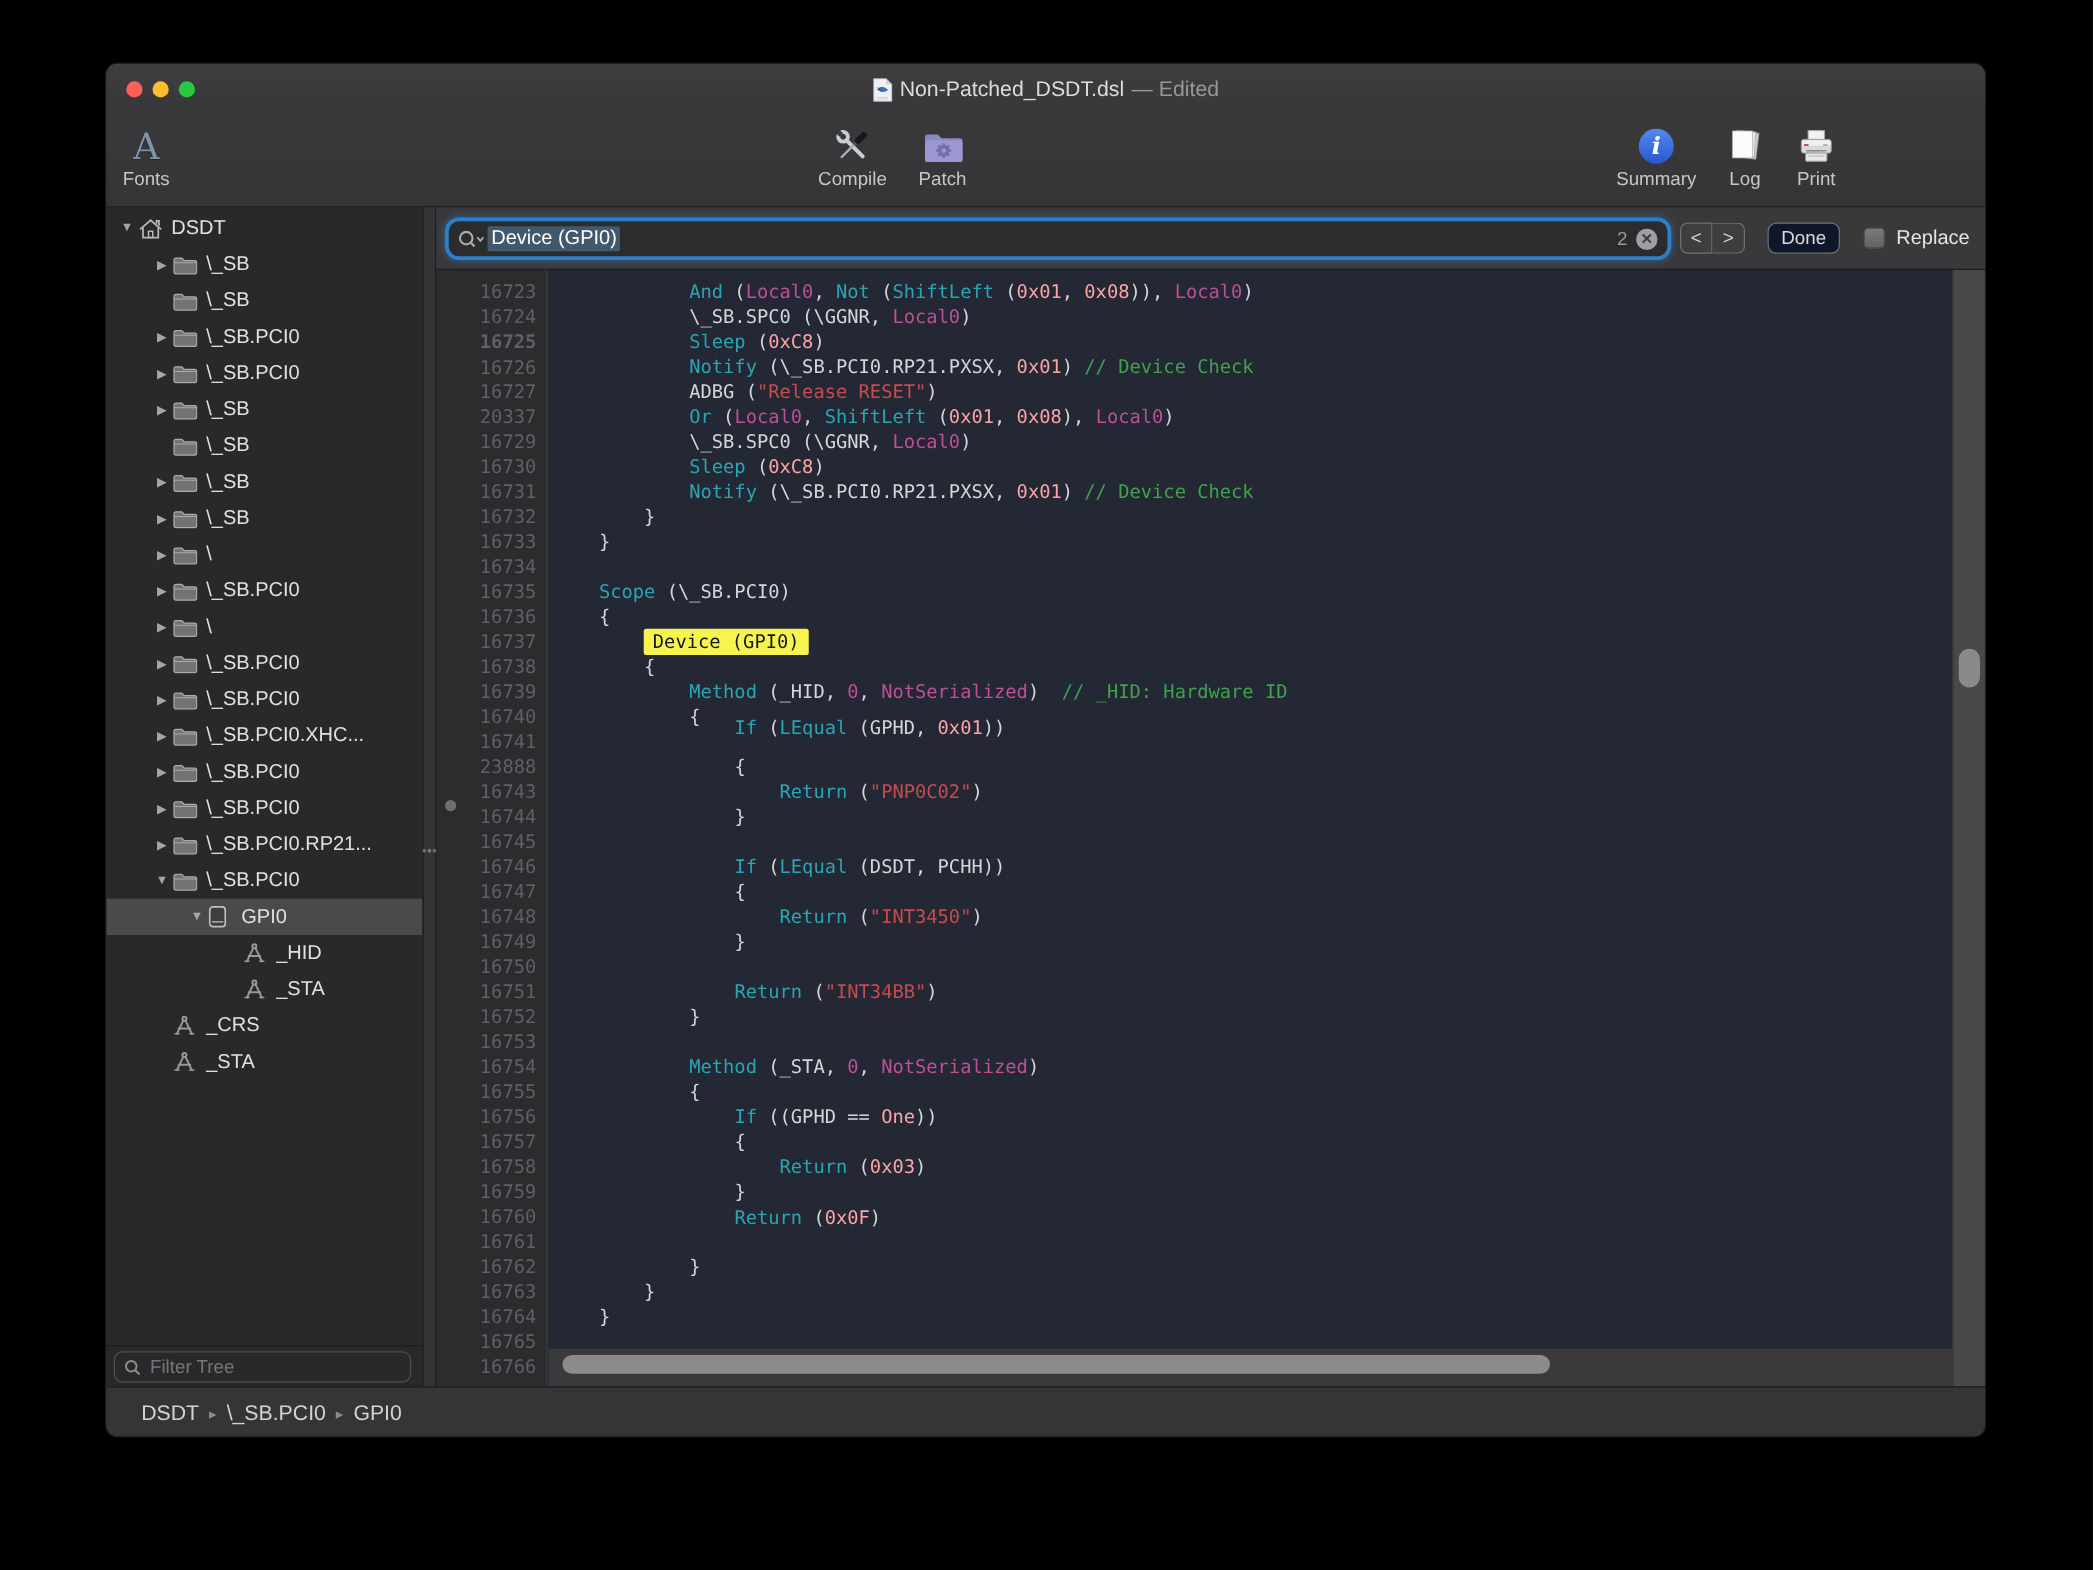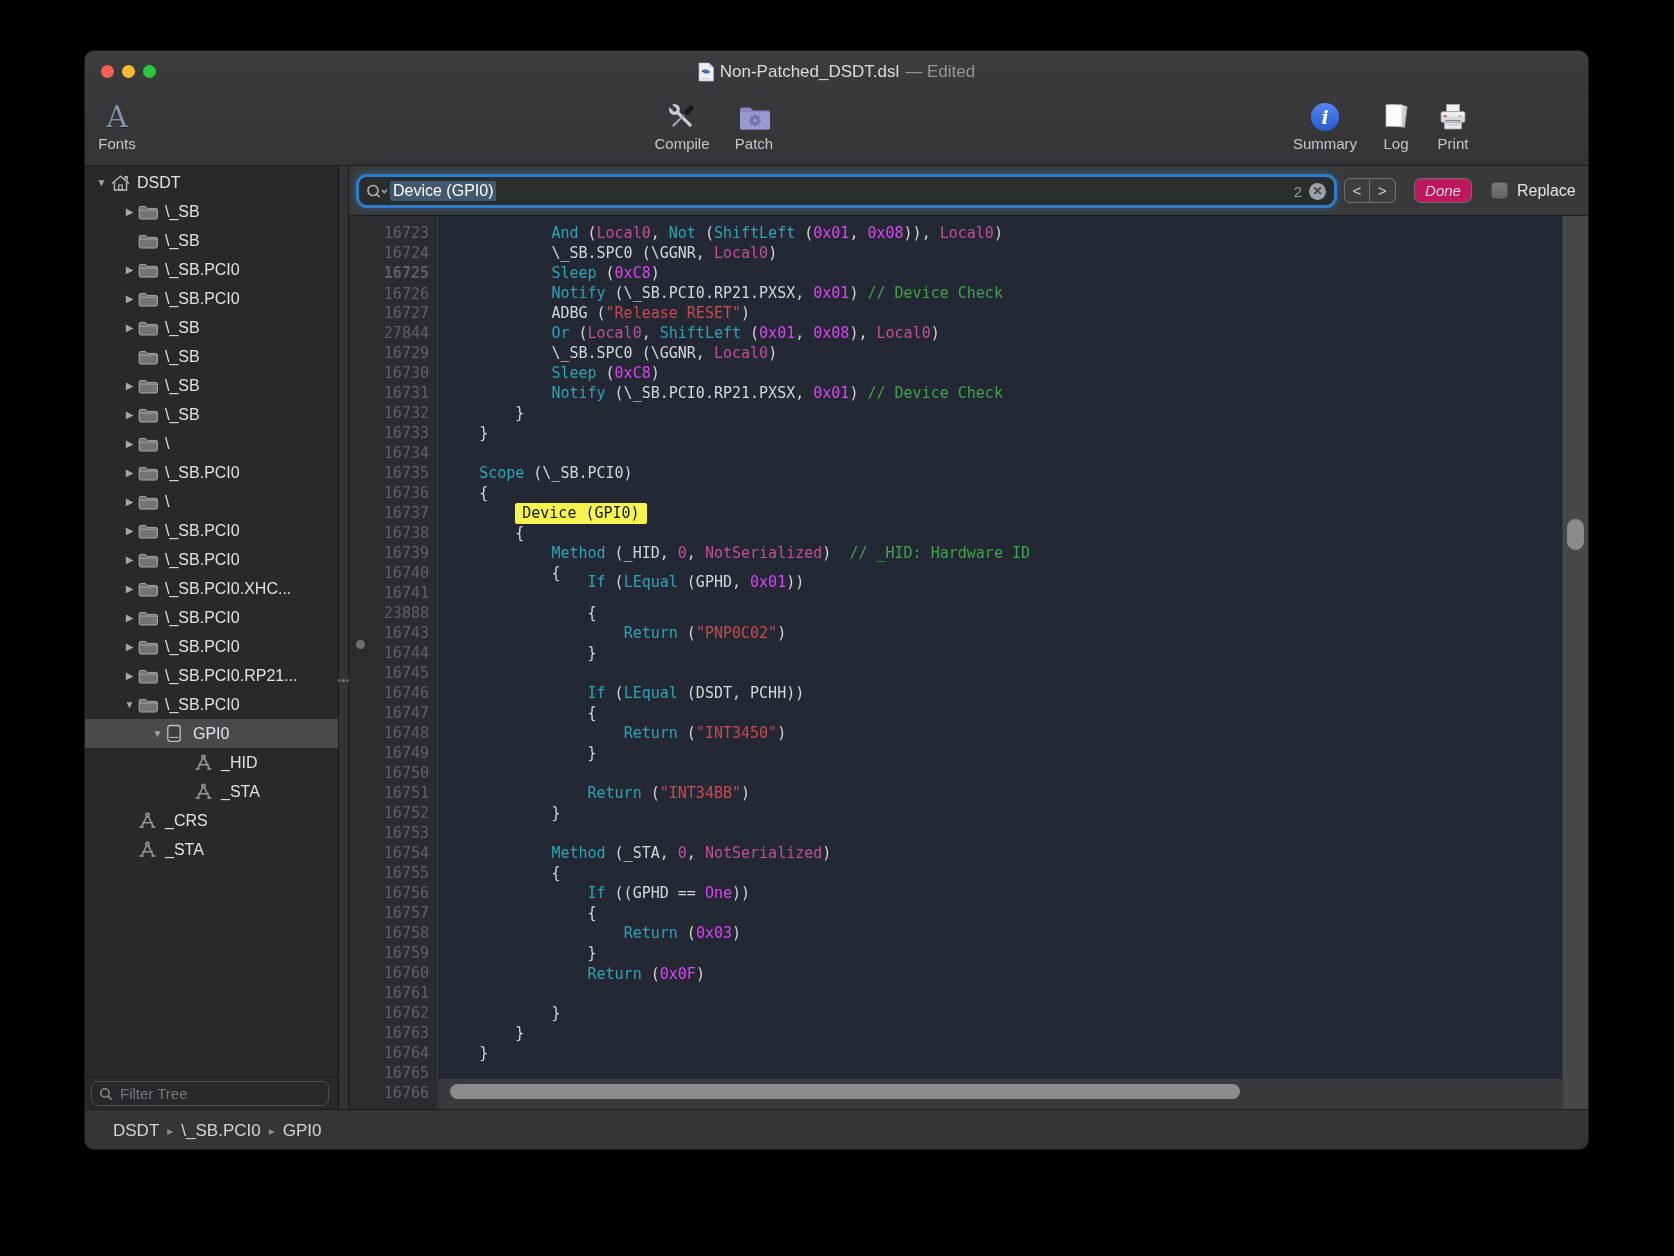--- a/index.html
+++ b/index.html
@@ -50,31 +50,31 @@
     box-shadow:0 0 0 3px #2d7ecb,0 0 6px 4px rgba(45,126,203,.45);display:flex;align-items:center;box-sizing:border-box;padding:0 8px 0 6px;}
   .search-sel{font-size:16px;color:#ffffff;background:#42586d;padding:1px 3px;border-radius:2px;white-space:pre;}
   .search-count{margin-left:auto;font-size:15px;color:#96989a;padding-right:7px;}
   .clear-btn{width:17px;height:17px;border-radius:50%;background:#9ea0a3;color:#3b3d3f;font-size:12px;font-weight:bold;
     display:flex;align-items:center;justify-content:center;line-height:1;}
   .seg-group{position:absolute;left:995px;top:12px;display:flex;}
   .seg{width:26px;height:25px;border:1px solid #707073;color:#d5d5d7;font-size:15px;display:flex;align-items:center;justify-content:center;box-sizing:border-box;background:#3e3e40;}
   .seg.prev{border-radius:6px 0 0 6px;}
   .seg.next{border-radius:0 6px 6px 0;border-left:none;}
   .done-btn{position:absolute;left:1065px;top:12px;width:58px;height:25px;border:1px solid #707073;border-radius:7px;
-    color:#dcdcde;font-size:15px;display:flex;align-items:center;justify-content:center;box-sizing:border-box;background:#be185d;font-style:italic;}
+    color:#dcdcde;font-size:15px;display:flex;align-items:center;justify-content:center;box-sizing:border-box;background:#0f172a;}
   .replace-box{position:absolute;left:1142px;top:16px;width:17px;height:17px;border-radius:4px;background:linear-gradient(#7b7b7d,#626264);border:1px solid #525254;box-sizing:border-box;}
   .replace-label{position:absolute;left:1168px;top:12px;font-size:16px;color:#e4e4e6;line-height:25px;}
   
   .editor{position:absolute;left:264px;top:165px;right:0;height:893px;background:#232834;}
   .gutter{position:absolute;left:0;top:0;width:89px;height:893px;background:#2c2c2e;border-right:1px solid #3a3f48;box-sizing:border-box;}
   .ln{position:absolute;right:8px;height:20px;line-height:20px;font-family:"DejaVu Sans Mono",monospace;font-size:15px;color:#5d6064;}
   .gutter-dot{position:absolute;left:7px;top:424px;width:9px;height:9px;border-radius:50%;background:#6f6f71;}
   .code{position:absolute;left:90px;top:0;right:26px;height:863px;background:#232834;overflow:hidden;}
   .cl{position:absolute;left:4px;height:20px;line-height:20px;font-family:"DejaVu Sans Mono",monospace;font-size:15px;white-space:pre;}
-  .tok-k{color:#2aa5b4;} .tok-v{color:#bf4f97;} .tok-n{color:#d946ef;}
+  .tok-k{color:#2aa5b4;} .tok-v{color:#bf4f97;} .tok-n{color:#fca5a5;}
   .tok-s{color:#c84b4e;} .tok-c{color:#3fa34d;} .tok-w{color:#d4d6d8;}
   .tok-hl{background:#f8f44f;color:#161616;padding:1px 7px 2px 7px;border-radius:2px;}
   .hband{position:absolute;left:90px;right:26px;top:863px;height:30px;background:#3a3a3c;}
   .hthumb{position:absolute;left:11px;top:5px;width:790px;height:15px;border-radius:7.5px;background:#8b8b8d;}
   .vtrack{position:absolute;right:0;top:0;width:26px;height:893px;background:#48484a;border-left:1px solid #39393b;box-sizing:border-box;}
   .vthumb{position:absolute;left:4px;top:303px;width:17px;height:31px;border-radius:8.5px;background:#8a8a8c;}
   
   .bottom-bar{position:absolute;left:0;top:1058px;right:0;height:42px;background:#353538;border-top:1px solid #1d1d1d;box-sizing:border-box;display:flex;align-items:center;padding-left:28px;}
   .crumb{font-size:17px;color:#d4d4d6;}
   .crumb-sep{font-size:12px;color:#8b8b8d;margin:0 8px;}
@@ -478,21 +478,21 @@
   </div>
 
   <div class="editor">
     <div class="gutter" id="gutter">
       <div class="gutter-dot"></div>
     <div class="ln" style="top: 7px;">16723</div>
         <div class="ln" style="top: 27px;">16724</div>
         <div class="ln" style="top: 47px; font-weight: bold;">16725</div>
         <div class="ln" style="top: 68px;">16726</div>
         <div class="ln" style="top: 87px;">16727</div>
-        <div class="ln" style="top: 107px;">27844</div>
+        <div class="ln" style="top: 107px;">20337</div>
         <div class="ln" style="top: 127px;">16729</div>
         <div class="ln" style="top: 147px;">16730</div>
         <div class="ln" style="top: 167px;">16731</div>
         <div class="ln" style="top: 187px;">16732</div>
         <div class="ln" style="top: 207px;">16733</div>
         <div class="ln" style="top: 227px;">16734</div>
         <div class="ln" style="top: 247px;">16735</div>
         <div class="ln" style="top: 267px;">16736</div>
         <div class="ln" style="top: 287px;">16737</div>
         <div class="ln" style="top: 307px;">16738</div>

